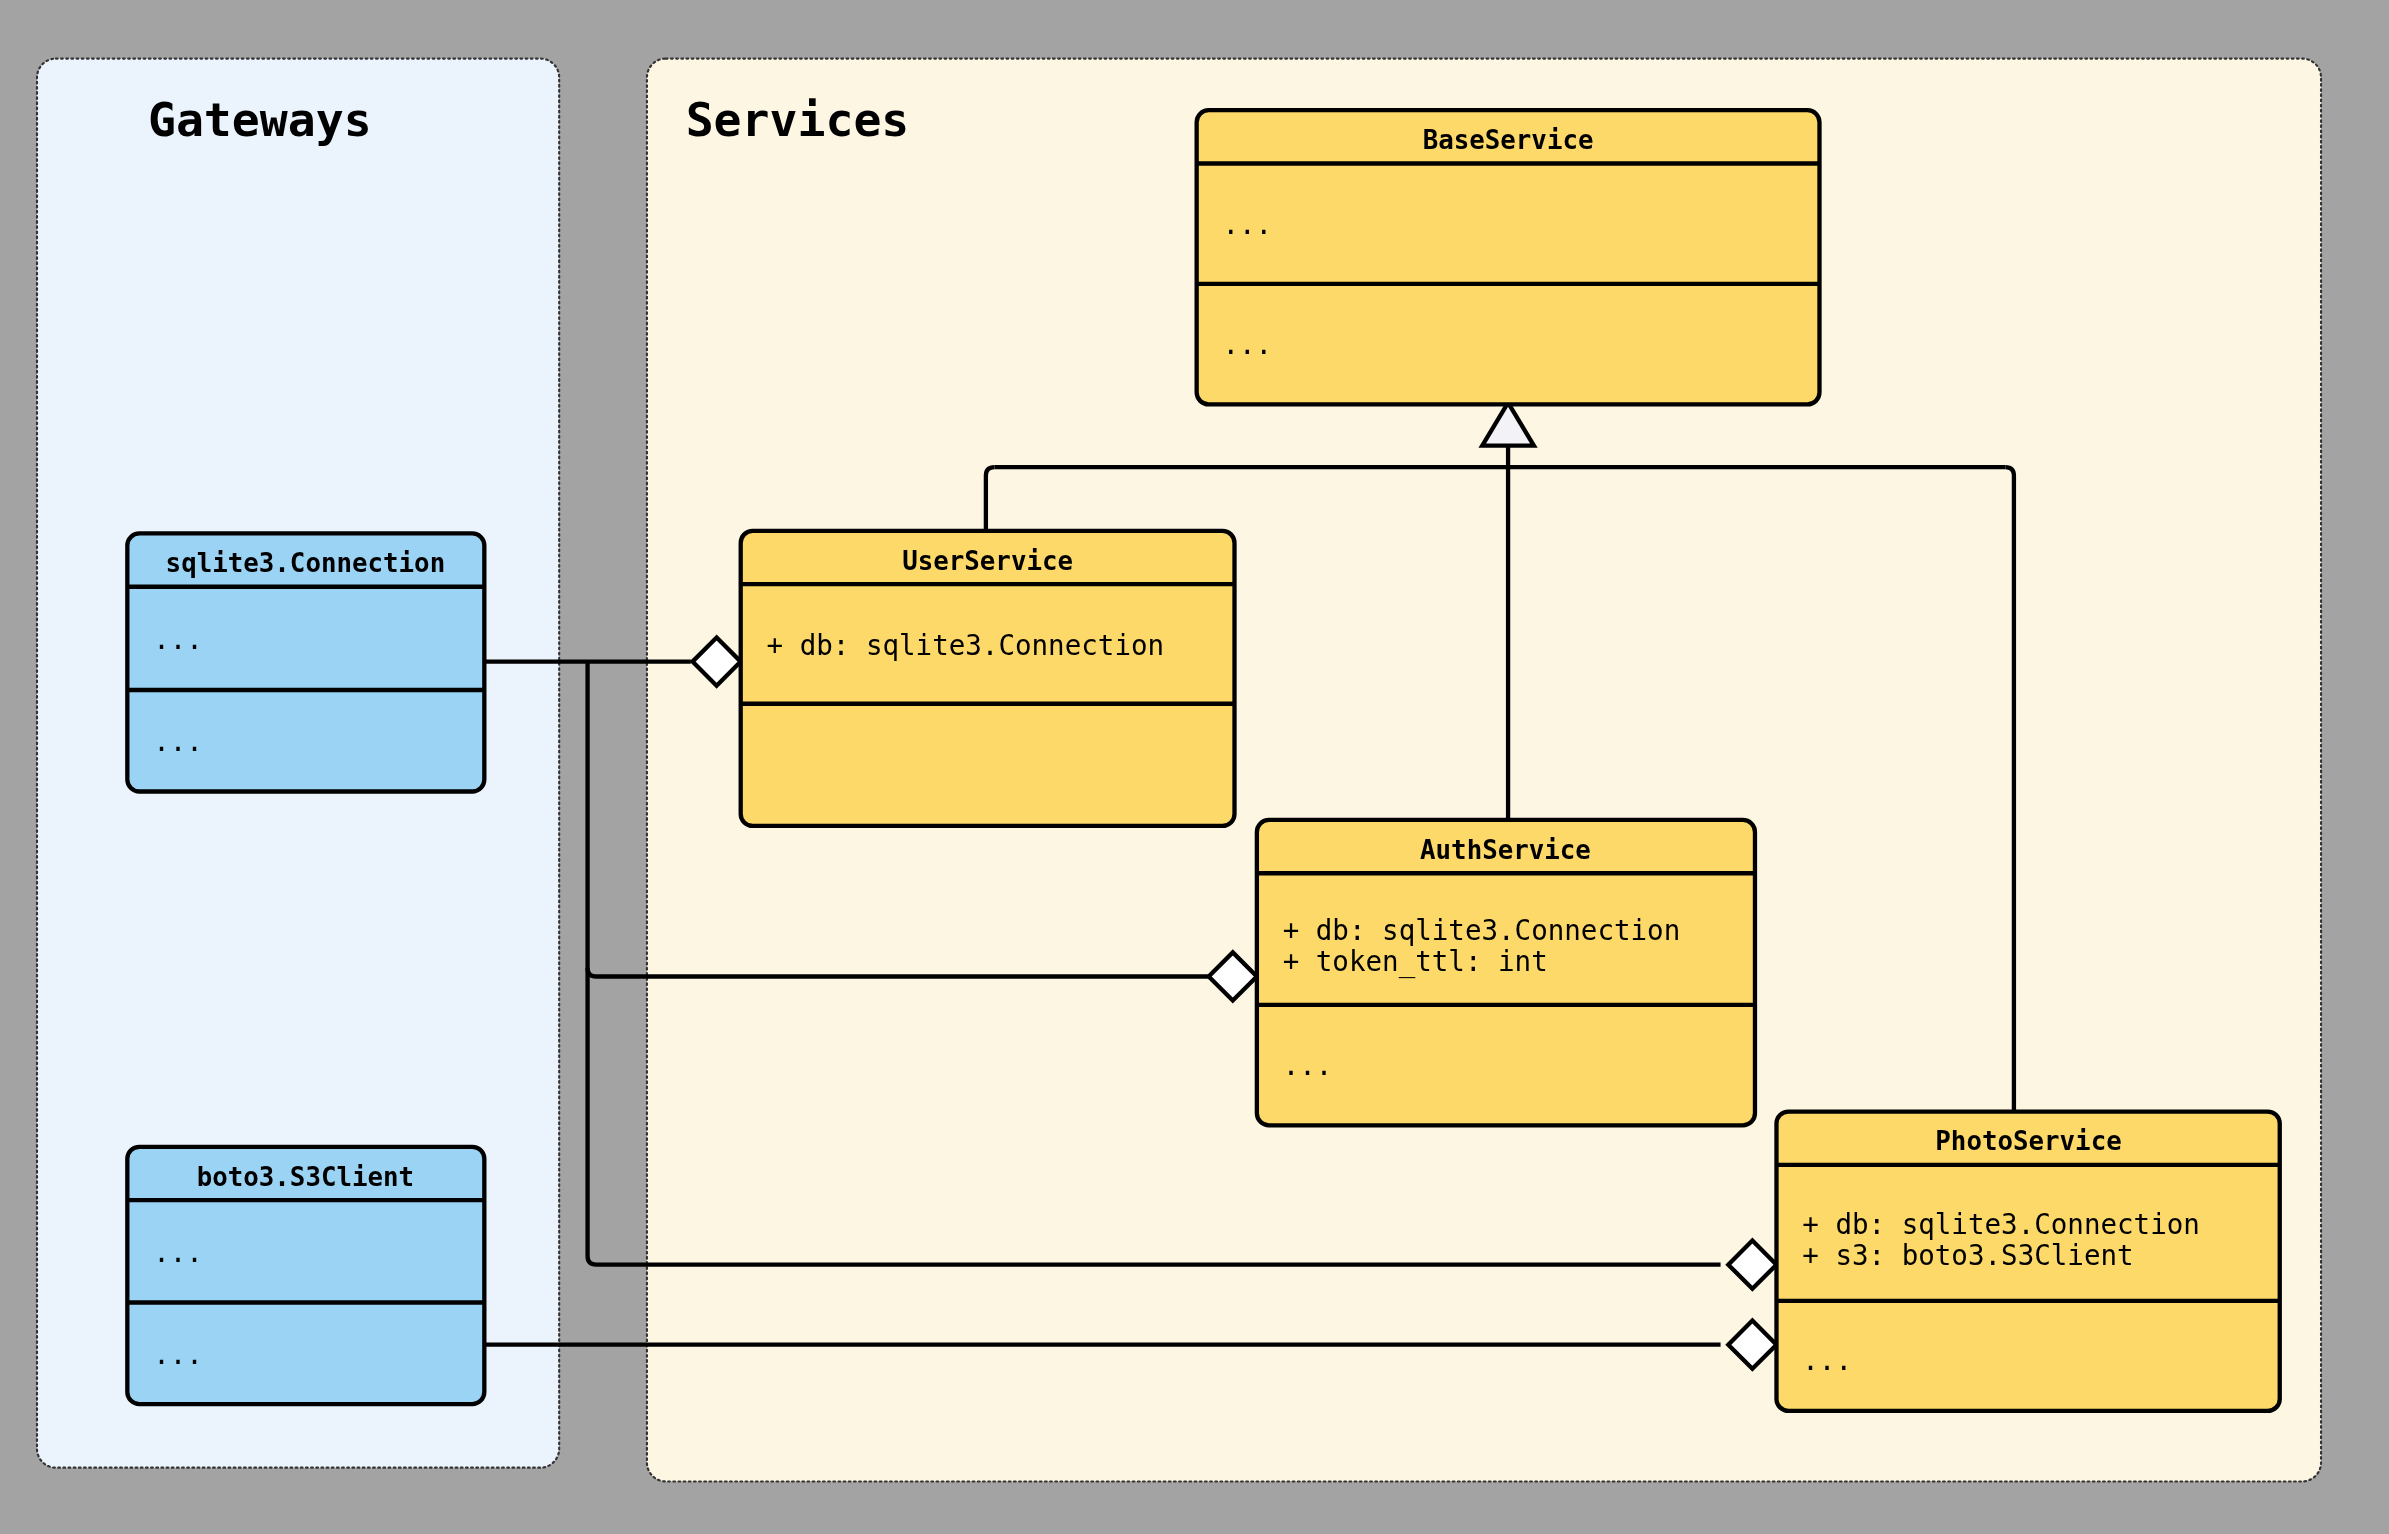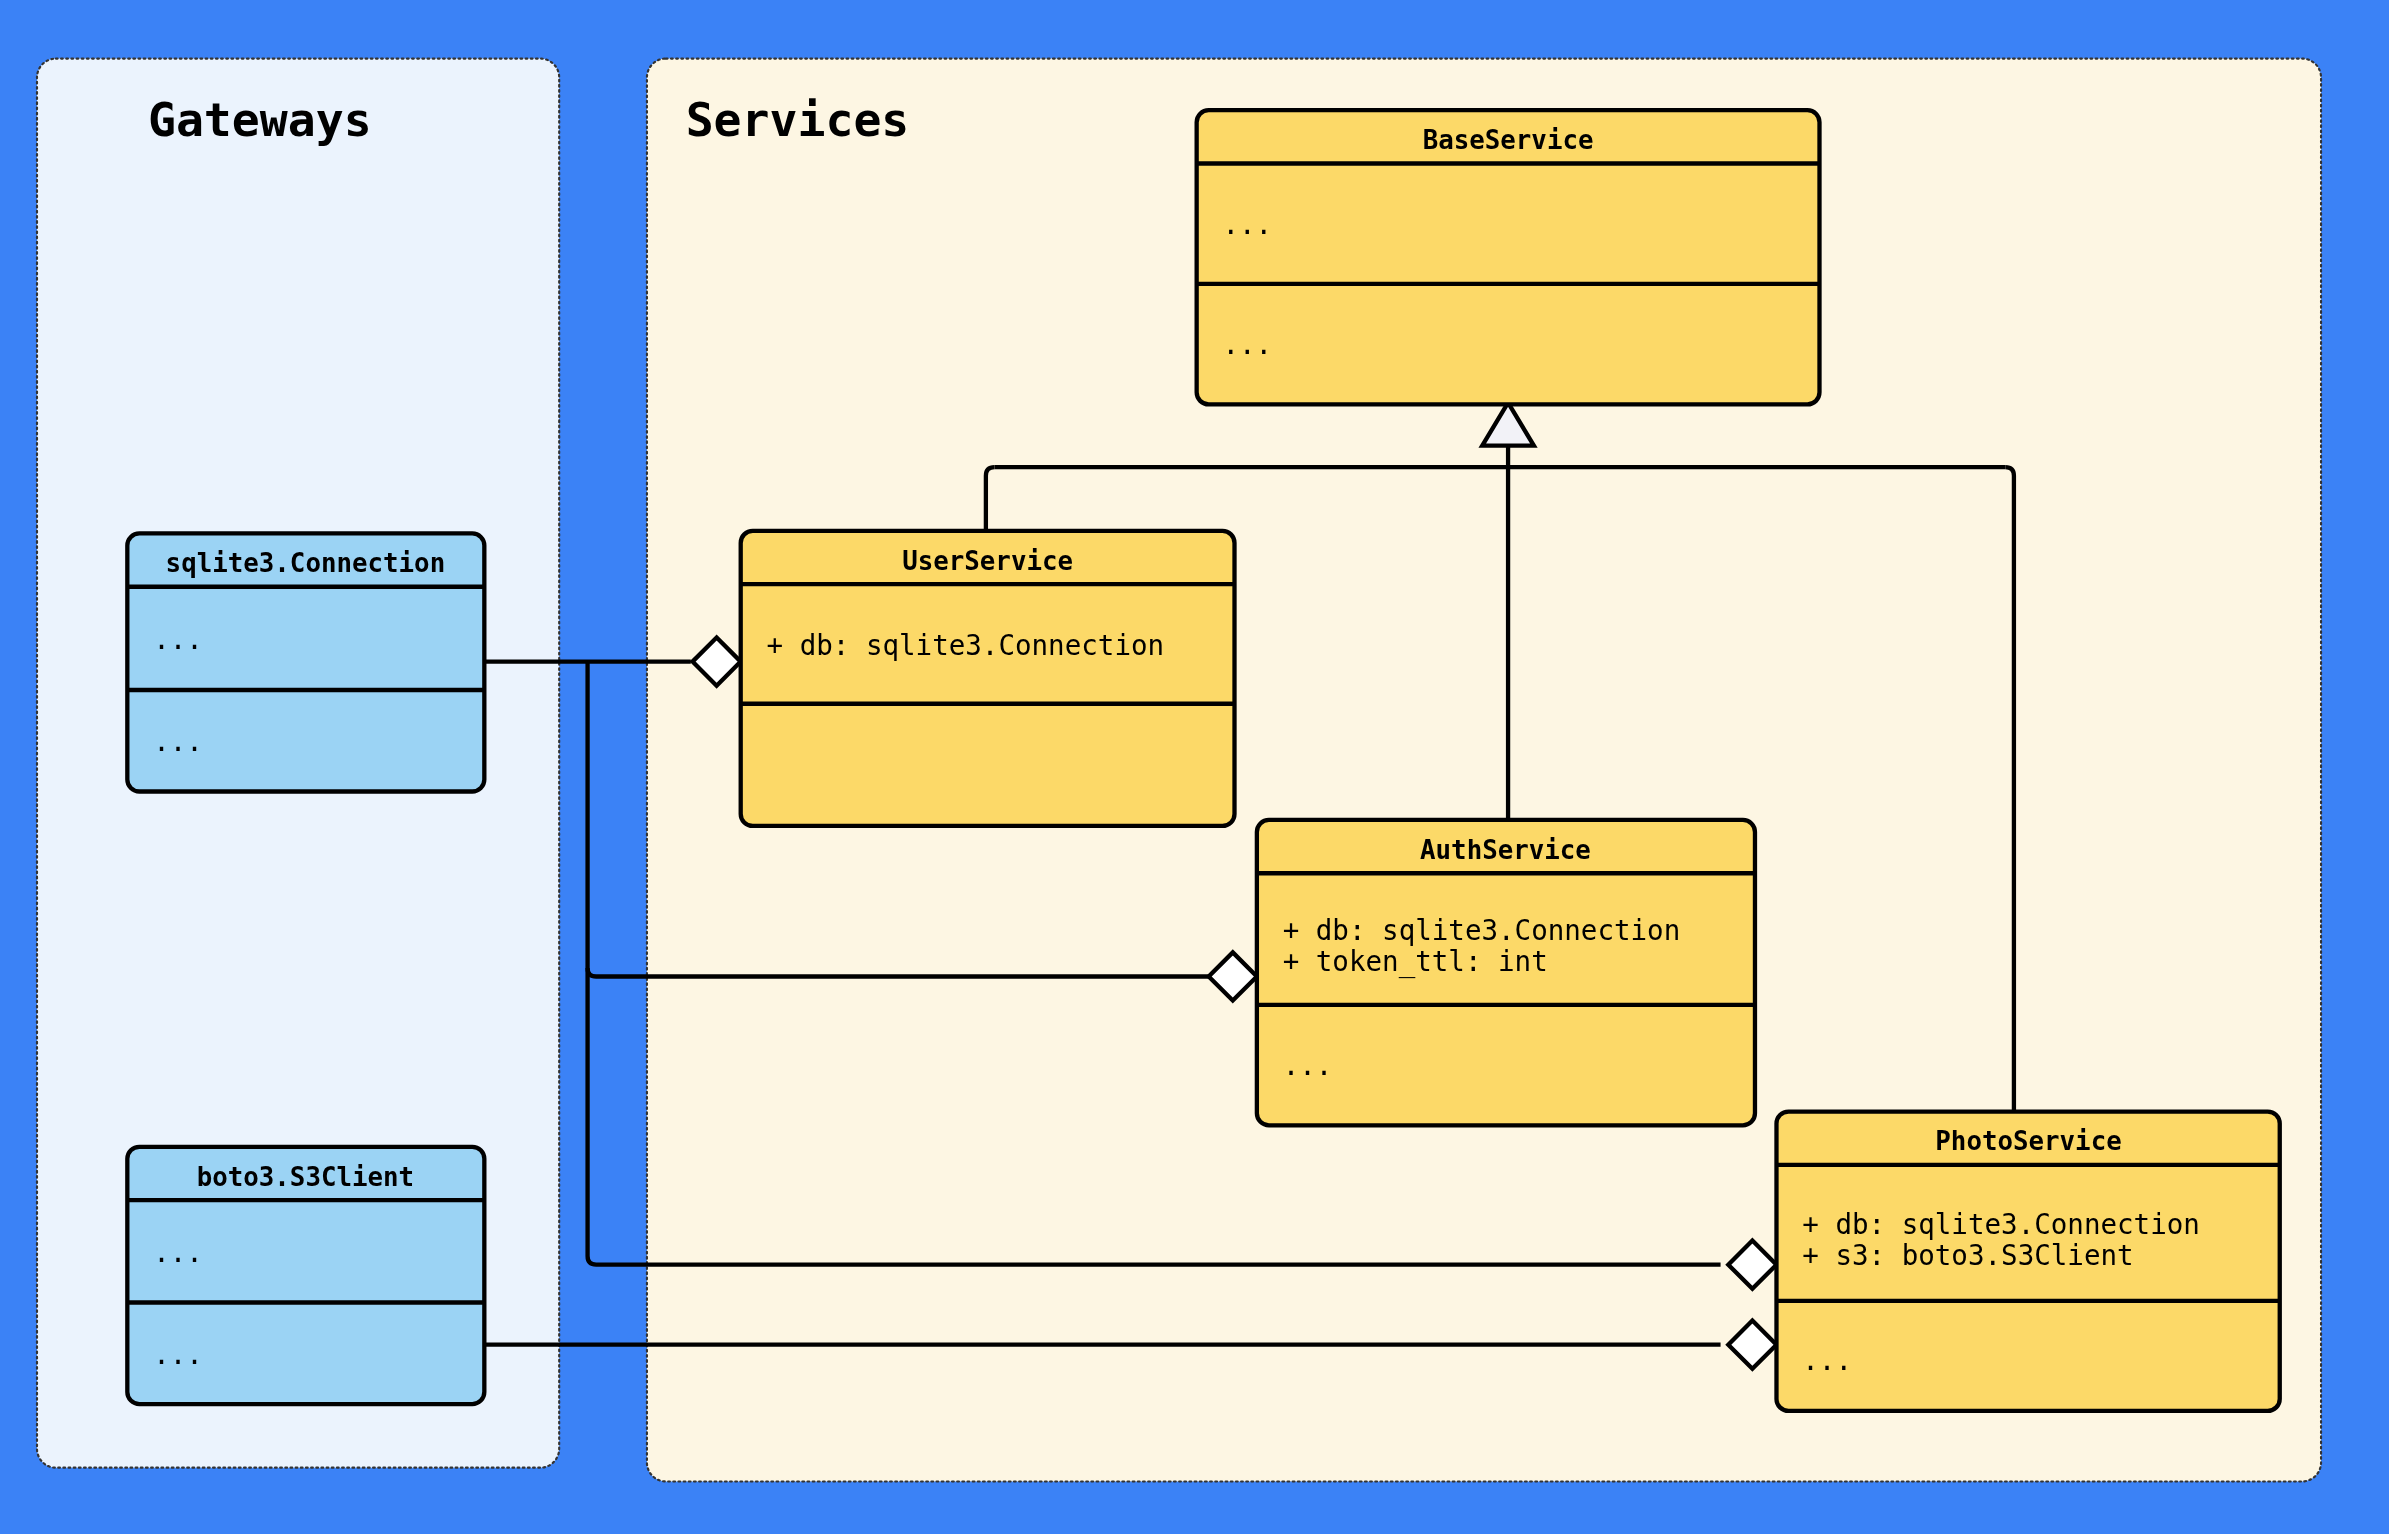--- a/index.html
+++ b/index.html
@@ -10,21 +10,21 @@
   body {
     width: 2389px;
     height: 1534px;
     font-family: "DejaVu Sans Mono", "Liberation Mono", monospace;
     overflow: hidden;
   }
   #diagram-root {
     position: relative;
     width: 2389px;
     height: 1534px;
-    background: #3b82f6;
+    background: #a3a3a3;
   }
   svg.layer {
     position: absolute;
     top: 0;
     left: 0;
     width: 2389px;
     height: 1534px;
   }
   .pkg-title {
     font-family: "DejaVu Sans Mono", "Liberation Mono", monospace;

